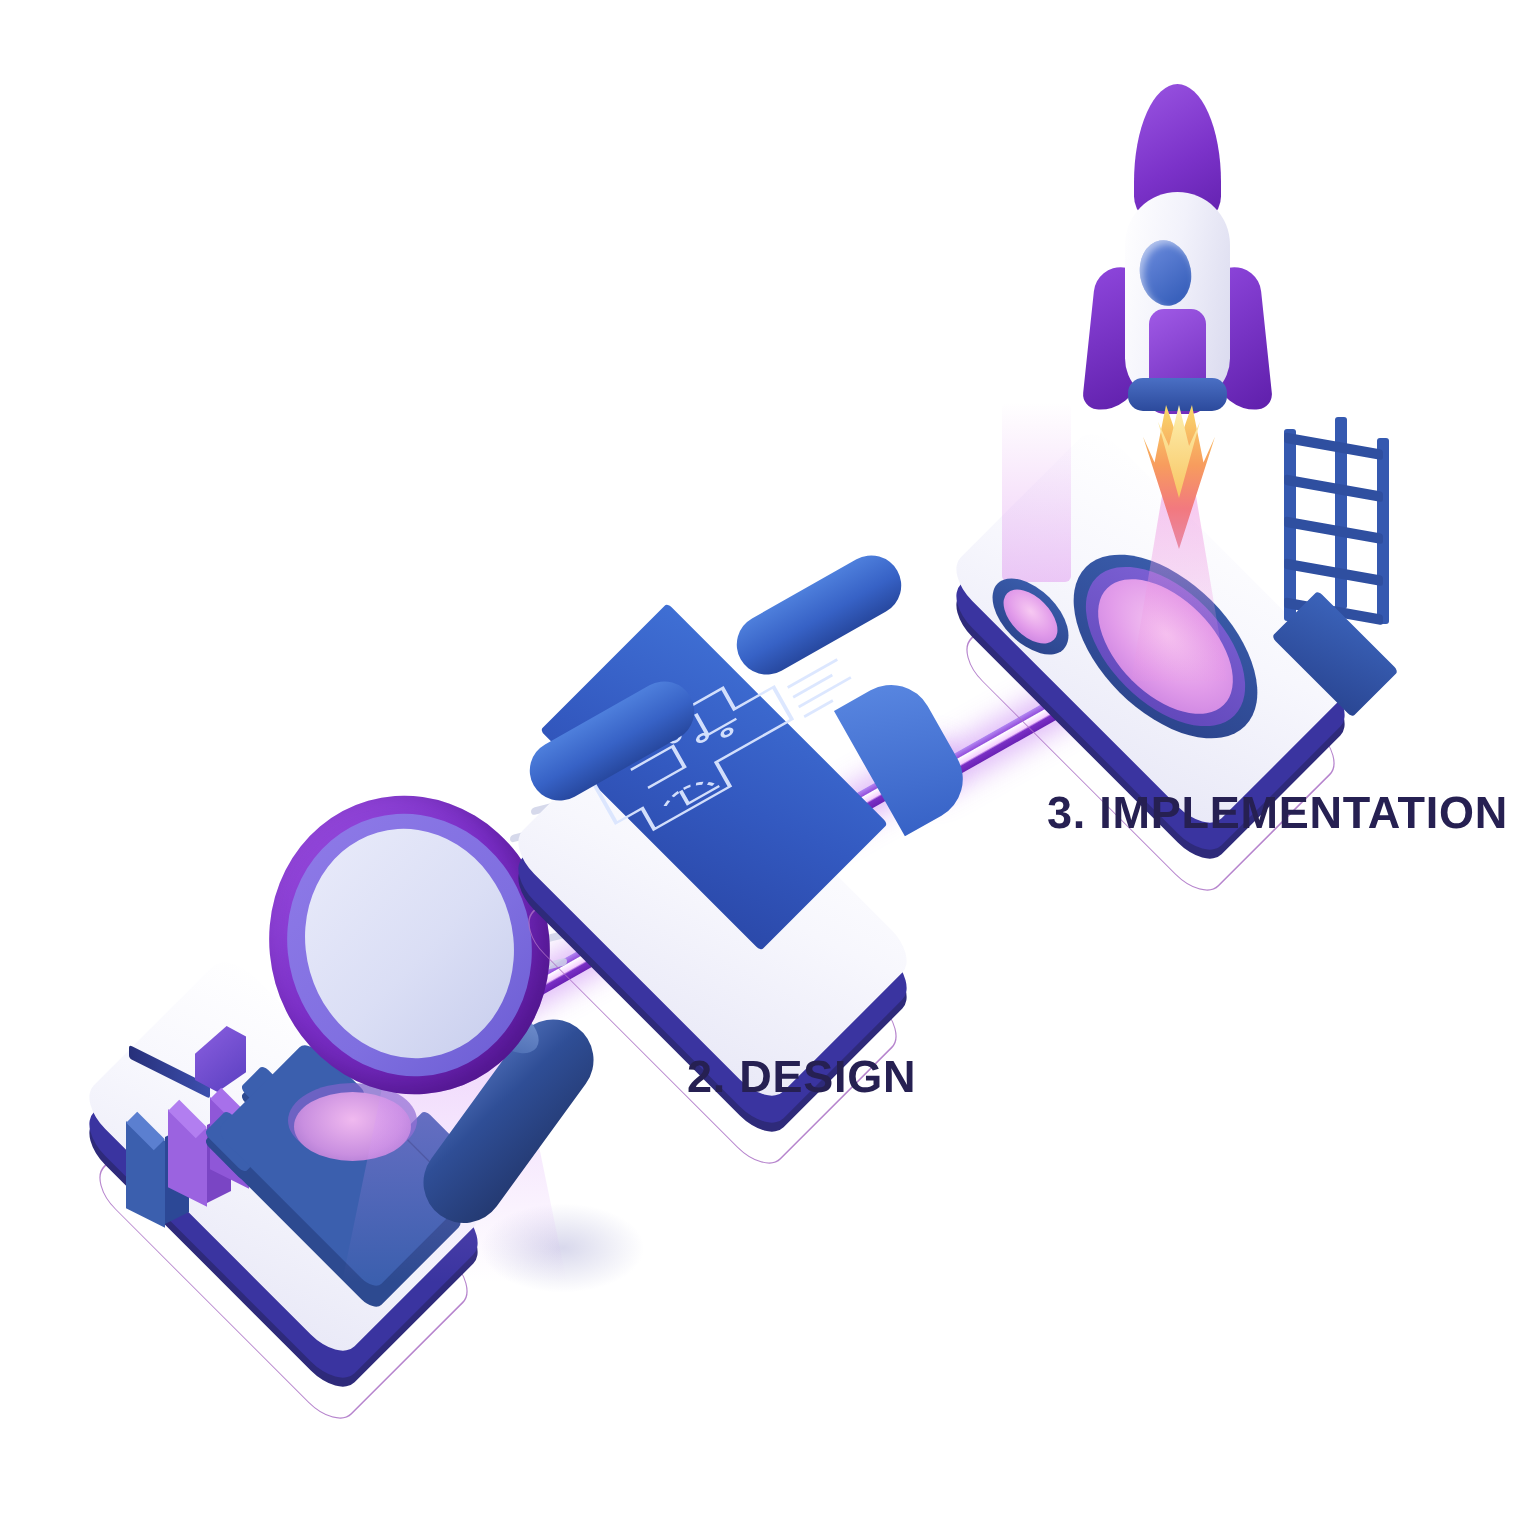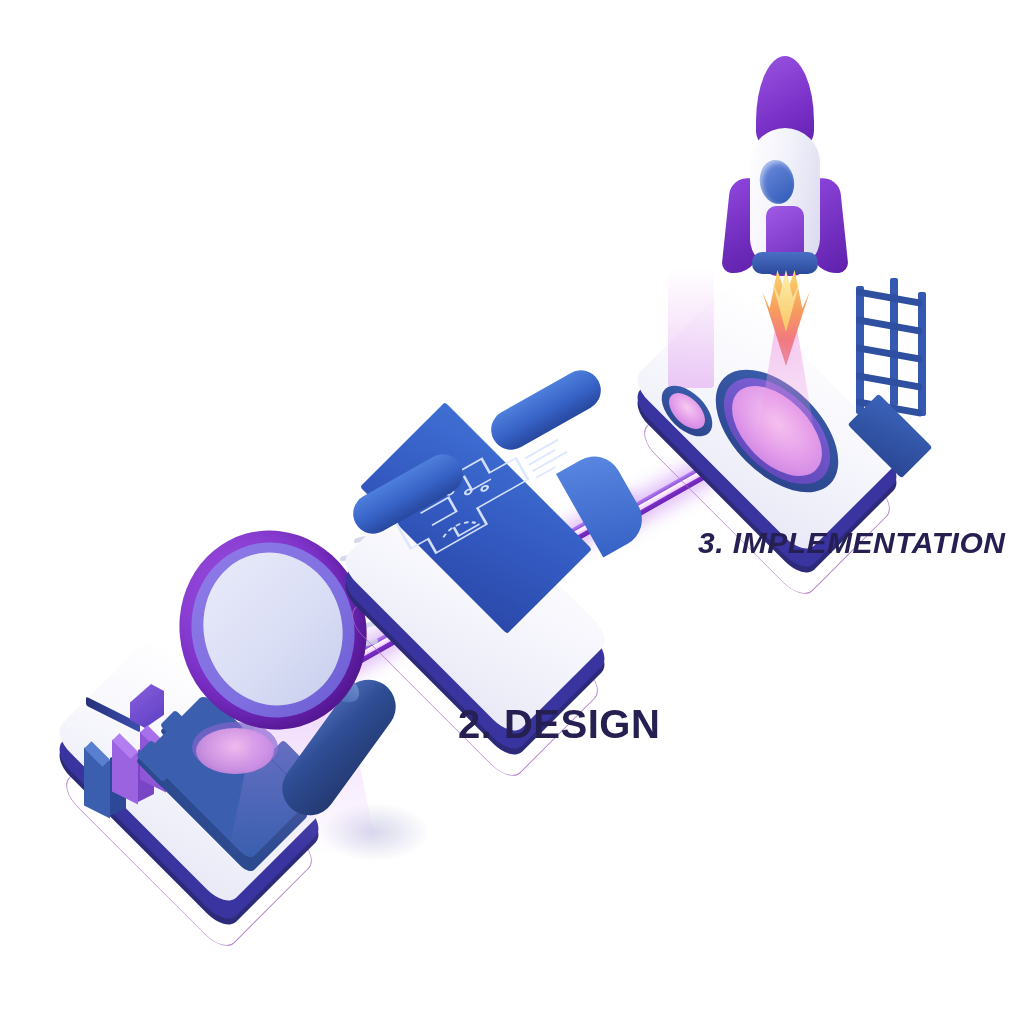--- a/index.html
+++ b/index.html
@@ -15,21 +15,21 @@
 
   
   .step-label{
     position:absolute;
     font-weight:700;
     letter-spacing:.5px;
     color:#262052;
     white-space:nowrap;
   }
   #label-1{left:132px;top:890px;font-size:30px;}
-  #label-2{left:458px;top:702px;font-size:40px;}
+  #label-2{left:458px;top:702px;font-size:30px;}
   #label-3{left:698px;top:528px;font-size:30px;}
 
   
   .beam{position:absolute;transform-origin:0 50%;}
   .beam .bar{
     position:absolute;left:0;top:0;height:14px;
     border-radius:7px;
     background:linear-gradient(180deg,#b388f2 0%,#8b3fd6 35%,#6a21b5 100%);
     box-shadow:0 0 18px 6px rgba(186,104,240,.45);
   }
@@ -446,16 +446,16 @@
       <div class="r-fin right"></div>
       <div class="r-nose"></div>
       <div class="r-body"></div>
       <div class="r-fin mid"></div>
       <div class="r-window"></div>
       <div class="r-collar"></div>
       <div class="r-flame"></div>
       <div class="r-flame-inner"></div>
     </div>
 
-    <div class="step-label" id="label-3" style="left:68px;top:258px;font-style:italic;">3. IMPLEMENTATION</div>
+    <div class="step-label" id="label-3" style="left:68px;top:258px;">3. IMPLEMENTATION</div>
   </div>
 
 </div>
 
 </body></html>

